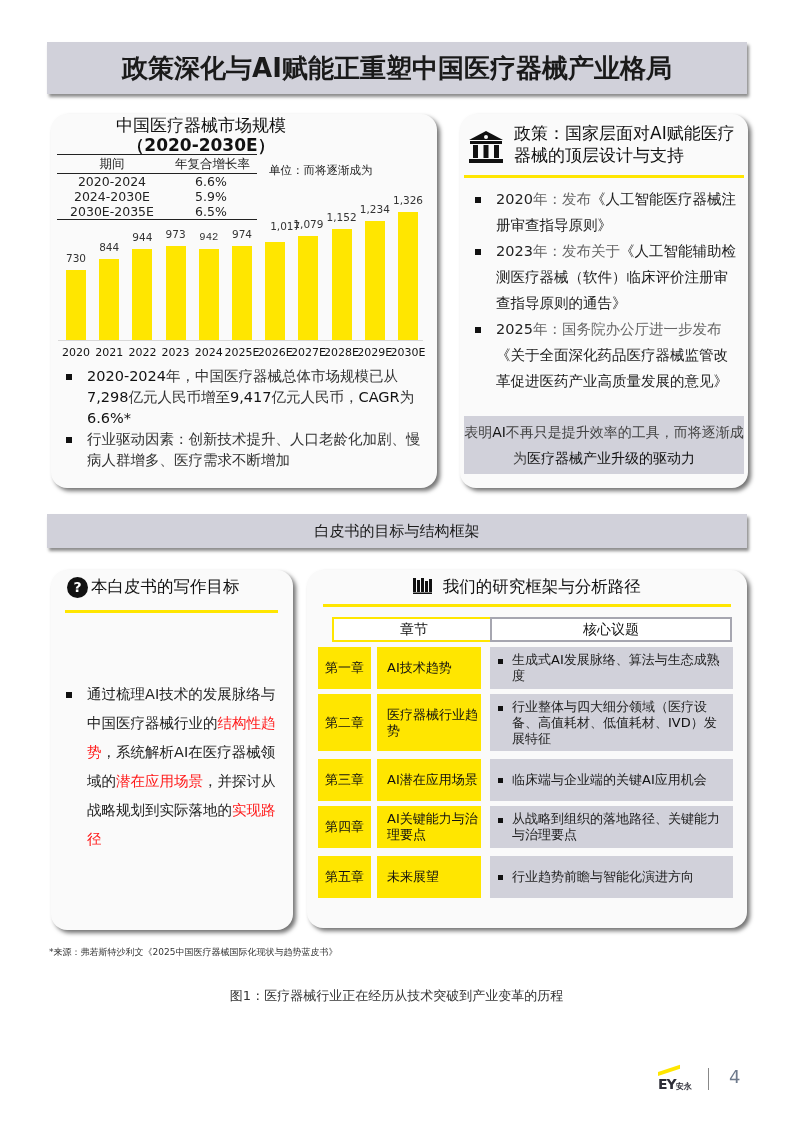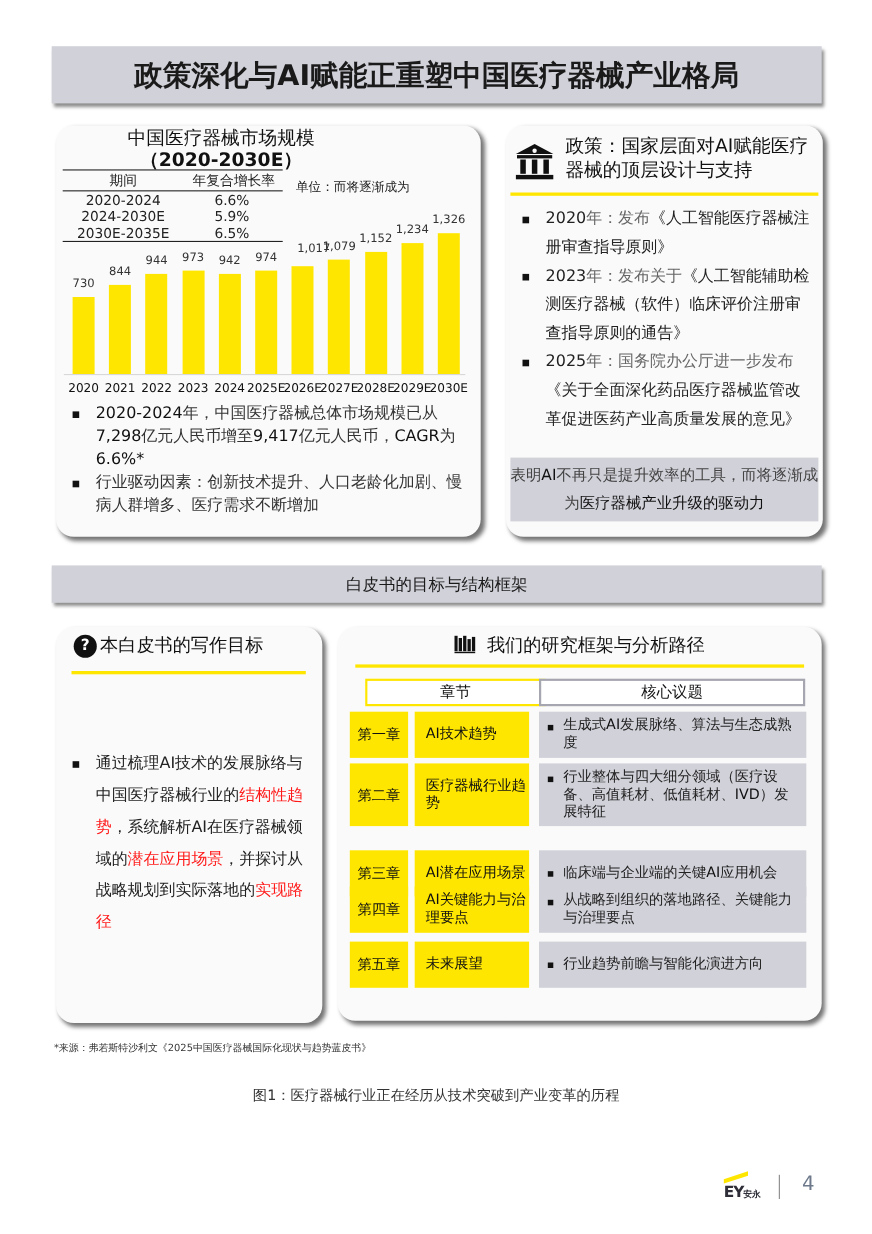--- a/index.html
+++ b/index.html
@@ -129,21 +129,21 @@
         <div class="bar-val" style="bottom: 87.446px;">844</div>
       </div>
       <div class="bar-col" style="left: 74.4px; height: 146px;">
         <div class="bar" style="height: 91.096px; background: rgb(255, 230, 0);"></div>
         <div class="bar-val" style="bottom: 97.096px;">944</div>
       </div>
       <div class="bar-col" style="left: 107.6px; height: 146px;">
         <div class="bar" style="height: 93.8945px; background: rgb(255, 230, 0);"></div>
         <div class="bar-val" style="bottom: 99.8945px;">973</div>
       </div>
-      <div class="bar-col" style="left: 140.8px; height: 146px;">
+      <div class="bar-col" style="left: 140.8px; height: 146px; font-family: Liberation Mono, monospace;">
         <div class="bar" style="height: 90.903px; background: rgb(255, 230, 0);"></div>
         <div class="bar-val" style="bottom: 96.903px;">942</div>
       </div>
       <div class="bar-col" style="left: 174px; height: 146px;">
         <div class="bar" style="height: 93.991px; background: rgb(255, 230, 0);"></div>
         <div class="bar-val" style="bottom: 99.991px;">974</div>
       </div>
       <div class="bar-col" style="left: 207.2px; height: 146px;">
         <div class="bar" style="height: 98.1405px; background: rgb(255, 230, 0);"></div>
         <div class="bar-val" style="bottom: 108px; margin-left: 10px;">1,017</div>
@@ -249,21 +249,21 @@
       </div>
       <div class="row" style="top: 124px; height: 57px;">
         <div class="cell-num">第二章</div>
         <div class="cell-name">
           <span><span>医疗器械行业趋势</span></span>
         </div>
         <div class="cell-topic">
           <span><span>行业整体与四大细分领域（医疗设备、高值耗材、低值耗材、</span><span class="b">IVD</span><span>）发展特征</span></span>
         </div>
       </div>
-      <div class="row" style="top: 203px; height: 42px;">
+      <div class="row" style="top: 189px; height: 42px;">
         <div class="cell-num">第三章</div>
         <div class="cell-name">
           <span><span class="b">AI</span><span>潜在应用场景</span></span>
         </div>
         <div class="cell-topic center">
           <span><span>临床端与企业端的关键</span><span class="b">AI</span><span>应用机会</span></span>
         </div>
       </div>
       <div class="row" style="top: 236px; height: 42px;">
         <div class="cell-num">第四章</div>

